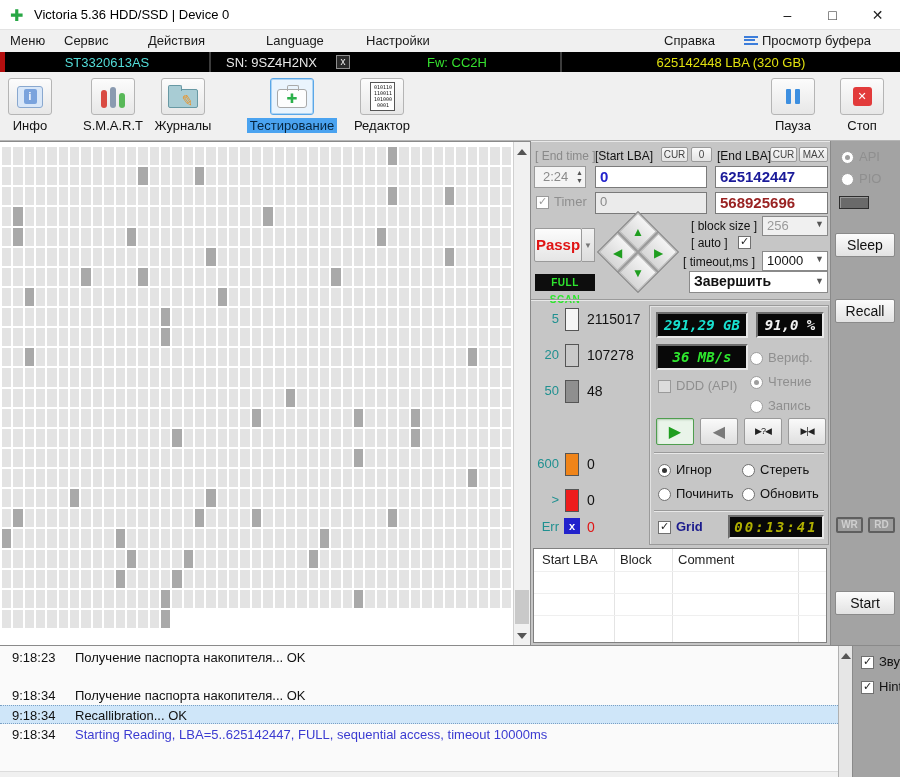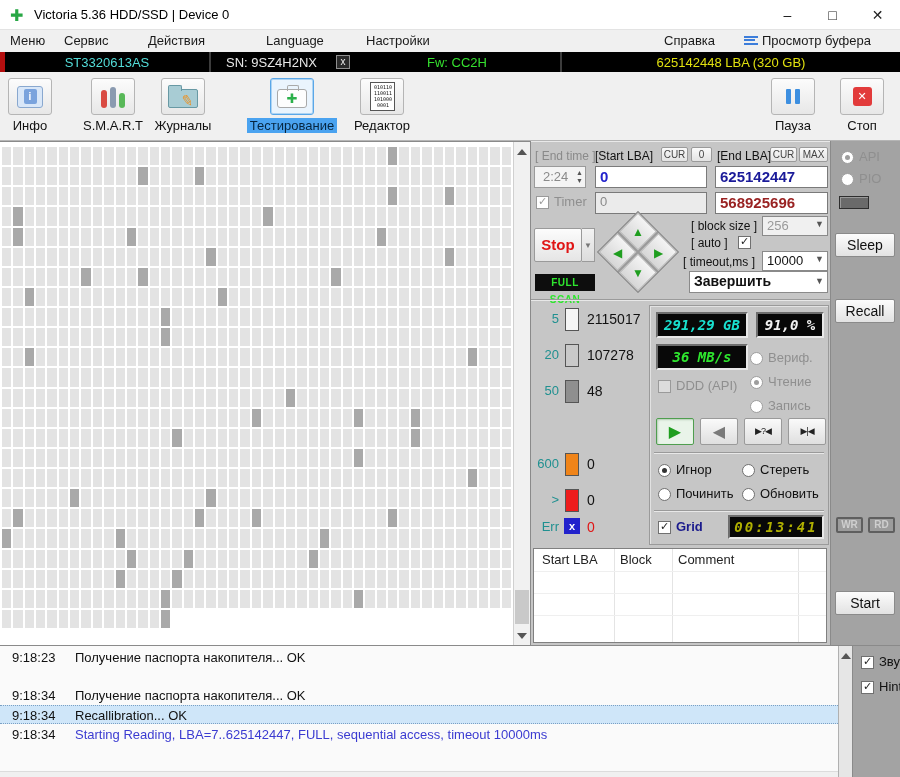--- a/index.html
+++ b/index.html
@@ -1318,21 +1318,21 @@
       <span class="minibtn" style="left:268px;top:5px;width:29px">MAX</span>
 
       <div class="spin"><span>2:24</span><span class="arrows">▲<br>▼</span></div>
       <div class="field blue" style="left:64px;top:24px;width:112px">0</div>
       <div class="field navy" style="left:184px;top:24px;width:113px">625142447</div>
 
       <span style="position:absolute;left:5px;top:52px"><span class="cbx chk dis"></span><span class="rlabel gray">Timer</span></span>
       <div class="field dis" style="left:64px;top:50px;width:112px;font-weight:normal;font-size:13px">0</div>
       <div class="field red" style="left:184px;top:50px;width:113px">568925696</div>
 
-      <div class="stopbtn">Stop</div>
+      <div class="stopbtn">Passp</div>
       <div class="stopdrop">▼</div>
 
       <div class="diamond">
         <div class="dq">
             <span>▲</span>
           </div>
         <div class="dq">
             <span>▶</span>
           </div>
         <div class="dq">
@@ -1446,21 +1446,21 @@
       <div class="lrow" style="top:40px">
           <span class="t">9:18:34</span>
           <span class="m">Получение паспорта накопителя... OK</span>
         </div>
       <div class="lrow selrow" style="top:59px">
           <span class="t">9:18:34</span>
           <span class="m">Recallibration... OK</span>
         </div>
       <div class="lrow info" style="top:79px">
           <span class="t">9:18:34</span>
-          <span class="m">Starting Reading, LBA=7..625142447, FULL, sequential access, timeout 10000ms</span>
+          <span class="m">Starting Reading, LBA=5..625142447, FULL, sequential access, timeout 10000ms</span>
         </div>
     </div>
     <div class="logscroll">
         <div class="sarrow up"></div>
       </div>
     <div class="logside">
       <span class="opt" style="top:8px"><span class="cbx chk"></span><span class="rlabel">Звук</span></span>
       <span class="opt" style="top:33px"><span class="cbx chk"></span><span class="rlabel">Hints</span></span>
     </div>
     <div class="logfoot"></div>

